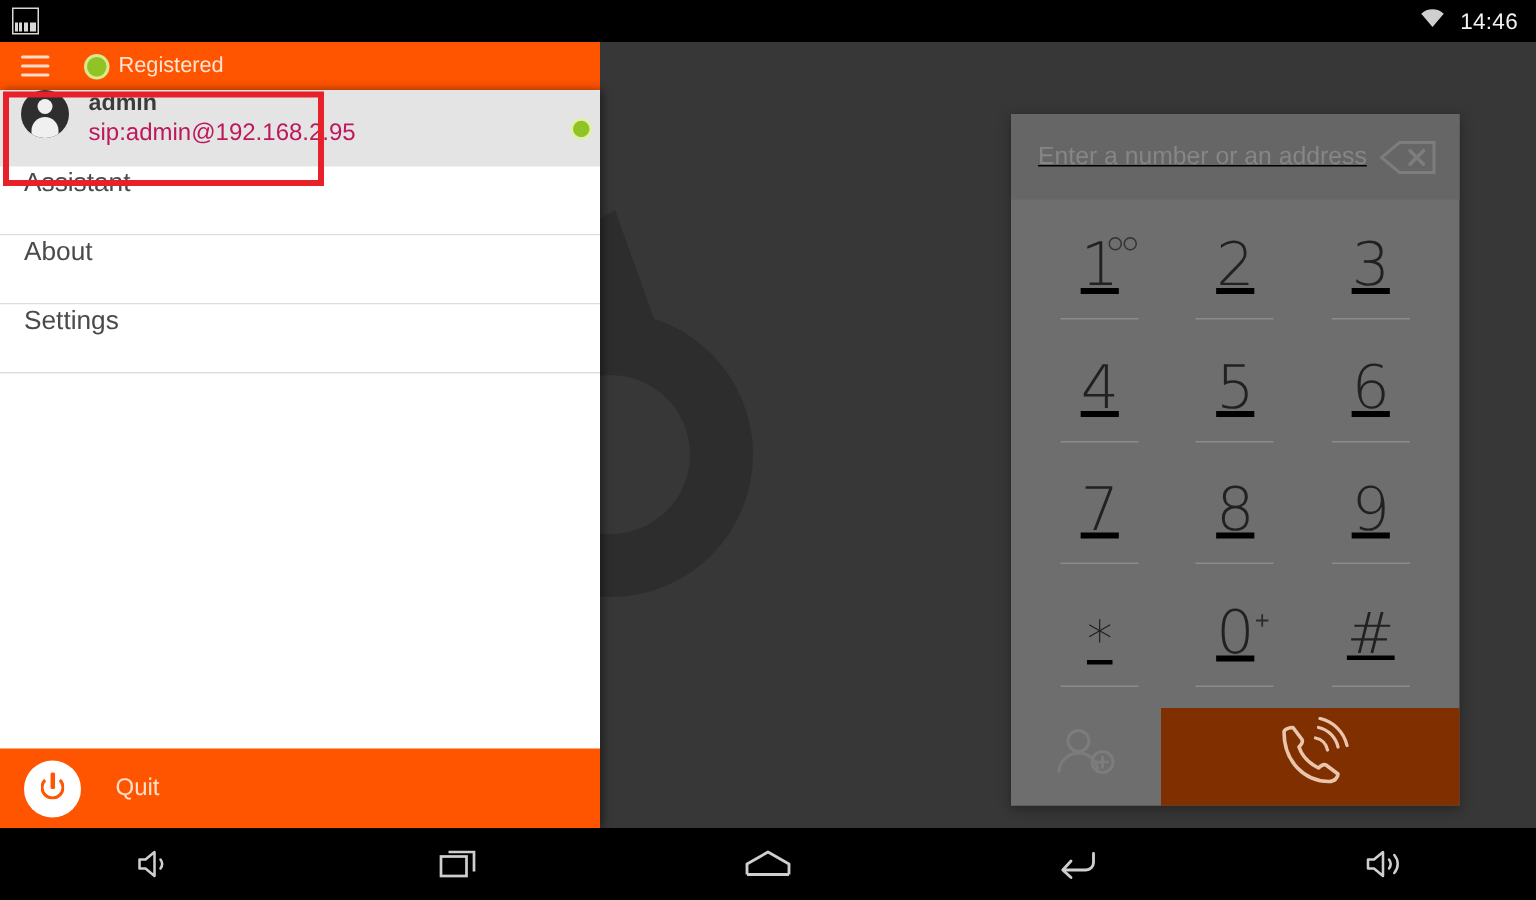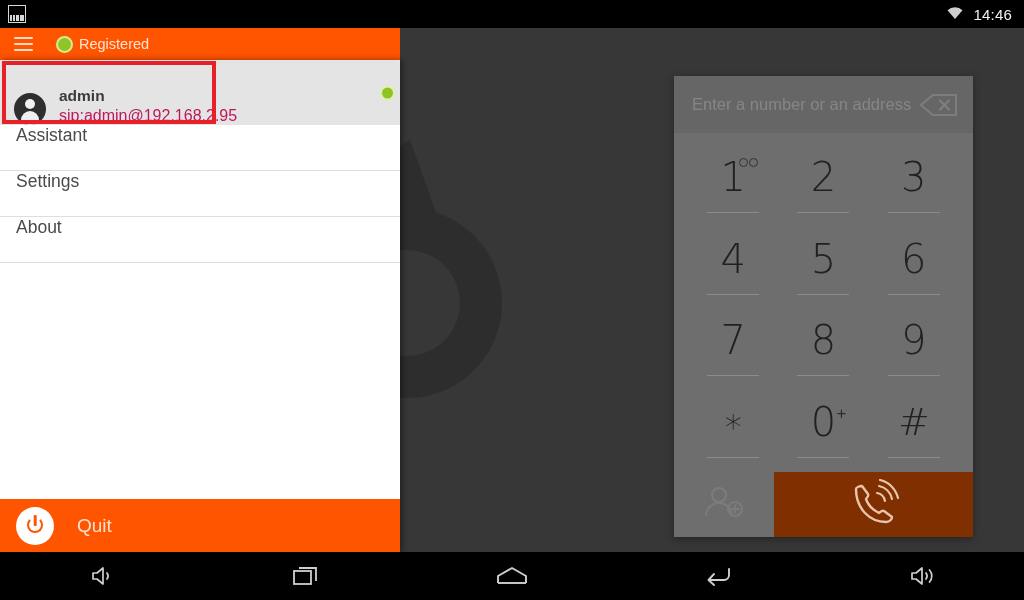--- a/index.html
+++ b/index.html
@@ -128,24 +128,24 @@
     position: absolute;
     left: 0; top: 32px;
     width: 400px;
     height: 492px;
     background: #ffffff;
     box-shadow: 2px 0 6px rgba(0,0,0,0.45);
     overflow: hidden;
   }
   .account-row {
     position: relative;
-    height: 65px;
+    height: 51px;
     background: #e4e4e4;
     display: flex;
-    align-items: flex-end;
+    align-items: flex-start;
     padding-left: 14px;
     box-sizing: border-box;
     cursor: pointer;
   }
   .avatar {
     width: 32px; height: 32px;
     border-radius: 50%;
     background: #2e2e2e;
     position: relative;
     flex: none;
@@ -252,33 +252,34 @@
     content: "";
     position: absolute;
     left: 50%; top: 8px;
     transform: translateX(-50%);
     width: 2.6px; height: 11px;
     background: #ff5400;
     border-radius: 1px;
   }
   .quit-label {
     margin-left: 23px;
-    font-size: 19px;
+    font-size: 16px;
     color: #ffe0cd;
   }
 
   
   #dialer {
     position: absolute;
     left: 674px; top: 48px;
     width: 299px; height: 461px;
     background: #6e6e6e;
     box-shadow: 0 2px 8px rgba(0,0,0,0.35);
     display: flex;
     flex-direction: column;
+    text-decoration: underline;
   }
   #dial-input-row {
     height: 57px;
     background: #666666;
     display: flex;
     align-items: center;
     padding: 0 14px 0 18px;
     box-sizing: border-box;
     flex: none;
   }
@@ -548,24 +549,24 @@
           <span class="account-name">admin</span>
           <span class="account-sip">sip:admin@192.168.2.95</span>
         </span>
         <span class="account-status-dot"></span>
       </div>
 
       <div class="menu-item">
         <span>Assistant</span>
       </div>
       <div class="menu-item">
+        <span>About</span>
+      </div>
+      <div class="menu-item">
         <span>Settings</span>
-      </div>
-      <div class="menu-item">
-        <span>About</span>
       </div>
 
       <div id="quit-button">
         <span class="power-circle"></span>
         <span class="quit-label">Quit</span>
       </div>
     </div>
 
     <div id="annotation-box"></div>
   </div>

